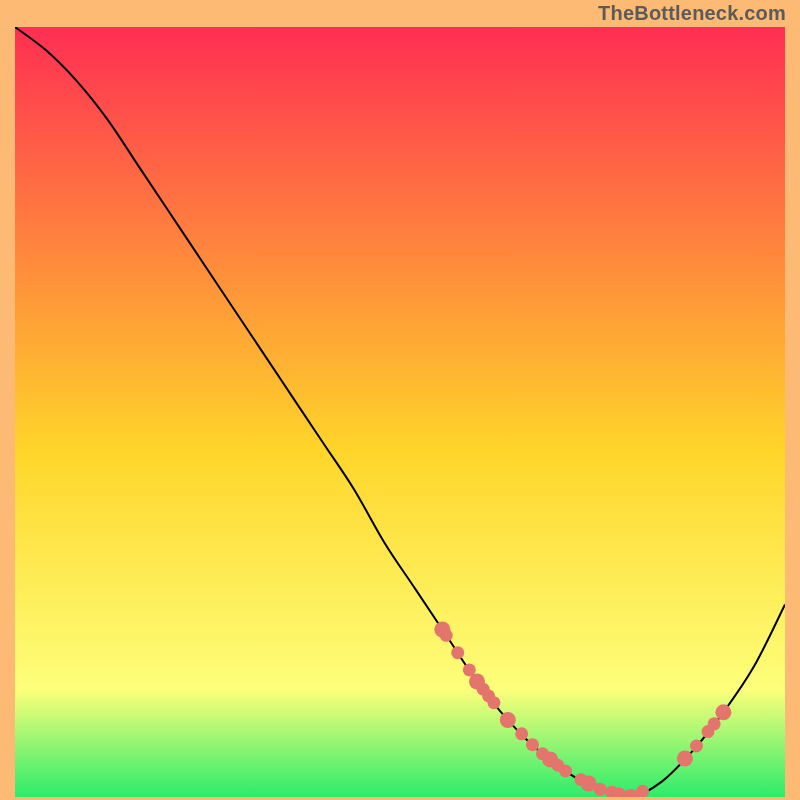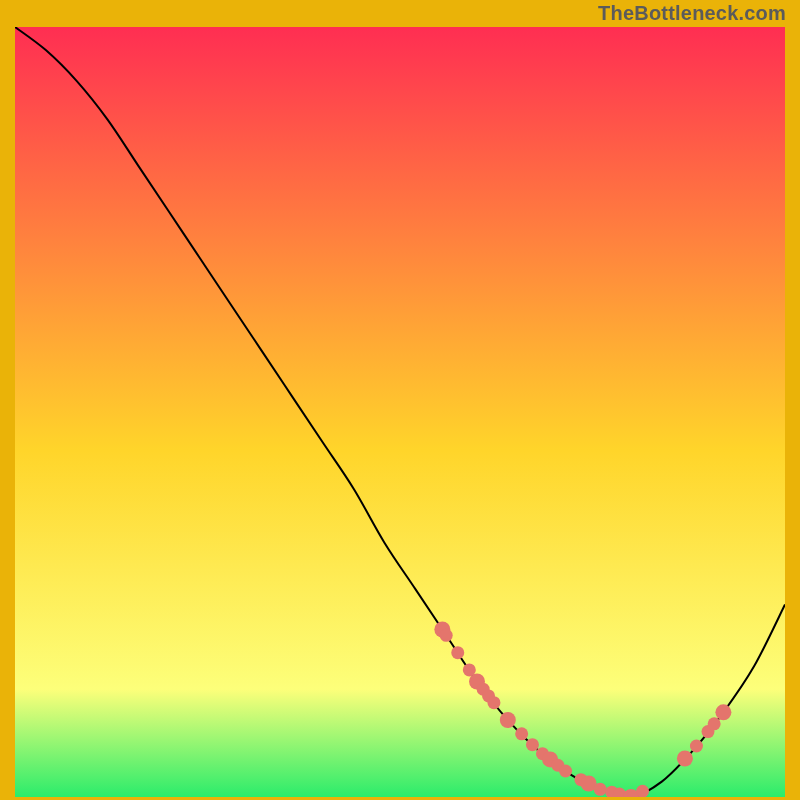--- a/index.html
+++ b/index.html
@@ -1,21 +1,21 @@
 <!DOCTYPE html>
 <html><head>
 <meta charset="utf-8">
 <style>
   * { margin: 0; padding: 0; box-sizing: border-box; }
   html, body { width: 800px; height: 800px; overflow: hidden; background: #000; }
   .stage {
     position: relative;
     width: 800px;
     height: 800px;
-    background: #eab308;
+    background: #fdba74;
   }
   .attribution {
     position: absolute;
     top: 2px;
     right: 14px;
     font-family: Arial, Helvetica, sans-serif;
     font-size: 20px;
     font-weight: bold;
     color: #5b5b5b;
     letter-spacing: 0.2px;

